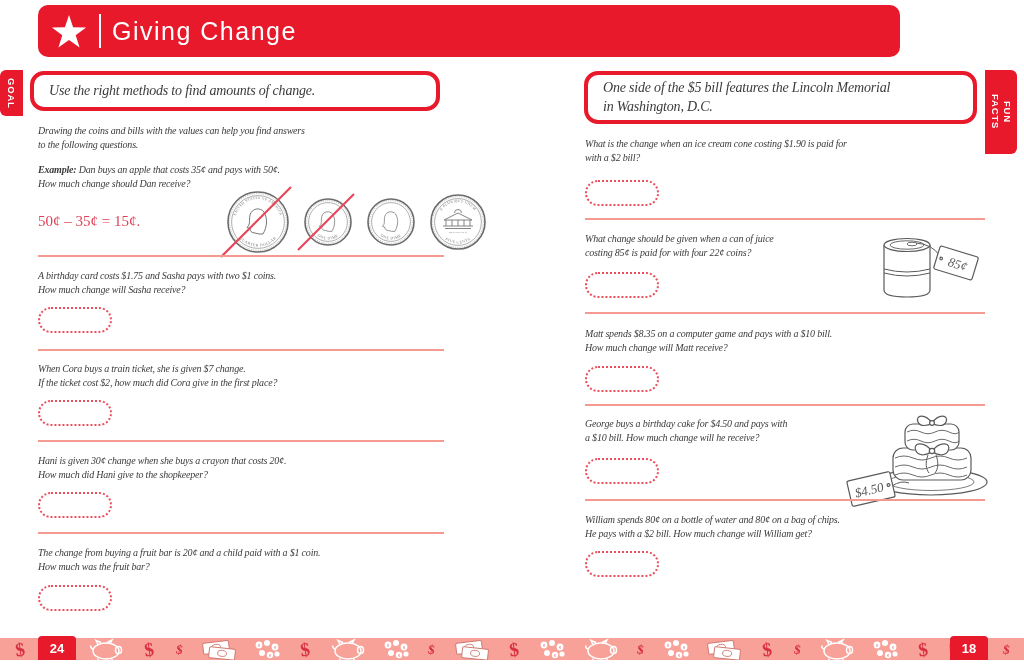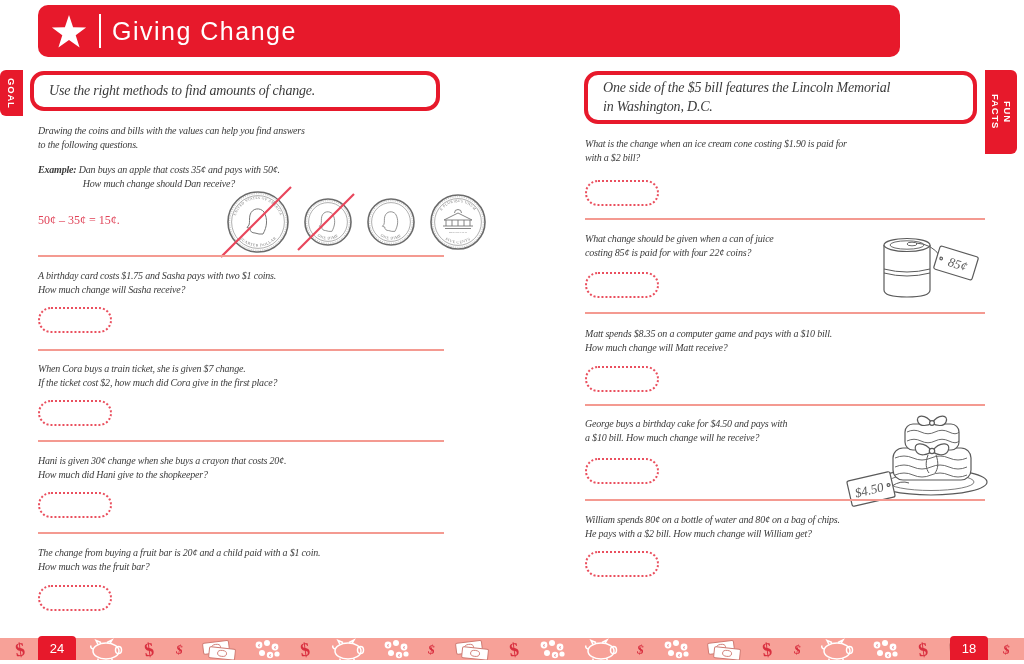--- a/index.html
+++ b/index.html
@@ -31,41 +31,41 @@
   
   .frame-box{position:absolute;border:4px solid var(--red);border-radius:14px;
     background:#fff;display:flex;align-items:center;padding:4px 15px;
     font-size:14px;letter-spacing:-0.2px;line-height:1.3;white-space:pre-line;font-style:italic;}
   .goal-box{left:30px;top:71px;width:410px;height:40px;}
   .facts-box{left:584px;top:71px;width:393px;height:53px;}
 
   
   .para{position:absolute;font-size:10px;letter-spacing:-0.2px;line-height:1.4;
     white-space:pre-line;font-style:italic;}
-  .equation{position:absolute;font-size:12px;color:var(--accent);letter-spacing:0;}
+  .equation{position:absolute;font-size:15px;color:var(--accent);letter-spacing:0;}
   .sep{position:absolute;height:2px;background:var(--sep);}
   .answer-box{position:absolute;width:74px;height:26px;background:#fff;
     border:2px dotted var(--dot);border-radius:13px;}
 
   
   .coin-row{position:absolute;left:226px;top:189px;height:66px;
     display:flex;align-items:center;gap:13px;}
   .coin-row svg{overflow:visible;display:block;}
 
   
   .art{position:absolute;}
   .art svg{overflow:visible;display:block;}
 
   
   .strip{position:absolute;left:0;top:638px;width:1024px;height:22px;
     background:var(--strip);display:flex;align-items:center;
     justify-content:space-around;padding:0 4px;overflow:hidden;z-index:1;}
   .strip span{display:inline-flex;align-items:center;}
   .page-num{position:absolute;top:636px;width:38px;height:24px;background:var(--red);
-    color:#fff;font-family:"Liberation Sans",sans-serif;font-weight:normal;
+    color:#fff;font-family:"Liberation Sans",sans-serif;font-weight:bold;
     font-size:13px;display:flex;align-items:center;justify-content:center;
     z-index:2;border-radius:4px 4px 0 0;}
   .pn-left{left:38px;} .pn-right{left:950px;}
 </style>
 </head>
 <body>
 
 <div class="header-bar">
   <div class="hgroup">
     <svg width="38" height="37" viewBox="0 0 38 37">
@@ -80,21 +80,21 @@
 <div class="frame-box goal-box">Use the right methods to find amounts of change.</div>
 
 <div class="side-tab facts-tab">FUN
 FACTS</div>
 <div class="frame-box facts-box">One side of the $5 bill features the Lincoln Memorial
 in Washington, D.C.</div>
 
 <div class="para" style="left:38px;top:124px;">Drawing the coins and bills with the values can help you find answers
 to the following questions.</div>
 
-<div class="para" style="left:38px;top:163px;text-align:center;"><b>Example:</b> <span>Dan buys an apple that costs 35¢ and pays with 50¢.
+<div class="para" style="left:38px;top:163px;"><b>Example:</b> <span>Dan buys an apple that costs 35¢ and pays with 50¢.
 How much change should Dan receive?</span></div>
 
 <div class="equation" style="left:38px;top:213px;">50¢ – 35¢ = 15¢.</div>
 
 <div class="coin-row">
     <span>
       <svg width="64" height="64" viewBox="-32 -32 64 64">
         <circle r="30" fill="#fff" stroke="#6b6b6b" stroke-width="1.6"></circle>
         <circle r="28.3" fill="none" stroke="#9a9a9a" stroke-width="0.6" stroke-dasharray="1.2 1.1"></circle>
         <circle r="26.4" fill="none" stroke="#8e8e8e" stroke-width="0.7"></circle>

